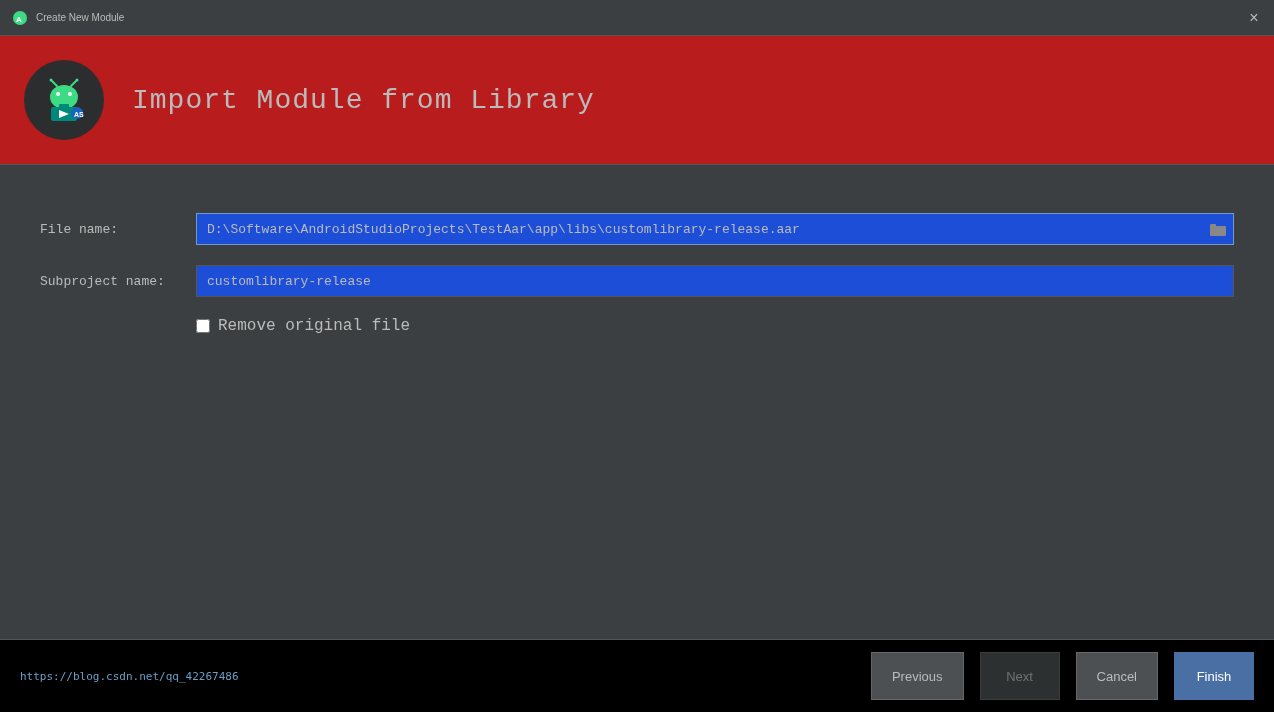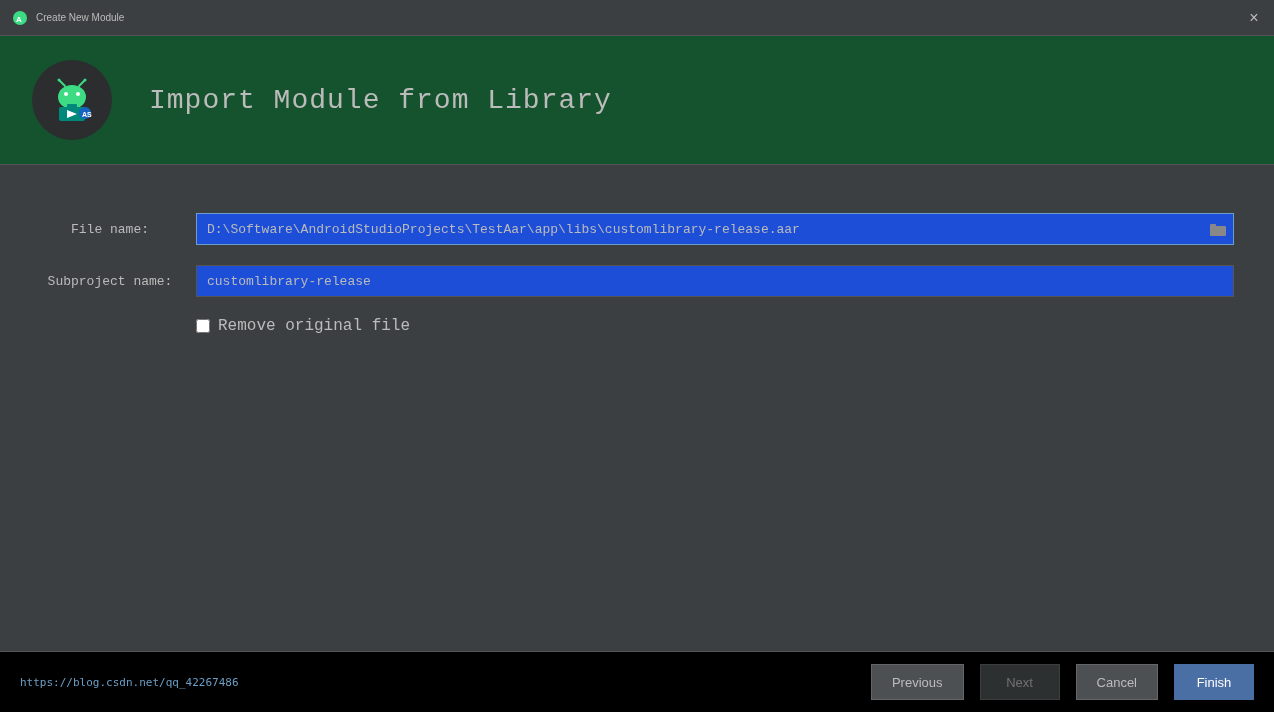--- a/index.html
+++ b/index.html
@@ -61,24 +61,24 @@
       color: #bbbbbb;
       font-size: 16px;
       display: flex;
       align-items: center;
       justify-content: center;
     }
 
     .header-section {
       display: flex;
       align-items: center;
-      padding: 24px 32px;
-      background: #14532d;
+      padding: 24px 24px;
+      background: #b91c1c;
       border-bottom: 1px solid #555;
-      gap: 37px;
+      gap: 28px;
       min-height: 120px;
     }
 
     .android-logo {
       width: 80px;
       height: 80px;
       background: #2b2d2e;
       border-radius: 50%;
       display: flex;
       align-items: center;
@@ -108,21 +108,21 @@
     }
 
     .form-row {
       display: flex;
       align-items: center;
       gap: 16px;
     }
 
     .form-label {
       width: 140px;
-      text-align: center;
+      text-align: left;
       color: #bbbbbb;
       font-size: 13px;
       font-family: 'Courier New', monospace;
       flex-shrink: 0;
     }
 
     .form-input-wrapper {
       flex: 1;
       position: relative;
     }
@@ -196,21 +196,21 @@
       font-family: monospace;
     }
 
     .btn {
       padding: 6px 20px;
       font-size: 13px;
       cursor: pointer;
       border: 1px solid #666;
       background: #4c5052;
       color: #bbbbbb;
-      height: 36px;
+      height: 48px;
       min-width: 80px;
       display: flex;
       align-items: center;
       justify-content: center;
     }
 
     .btn:disabled {
       opacity: 0.6;
       cursor: default;
     }

